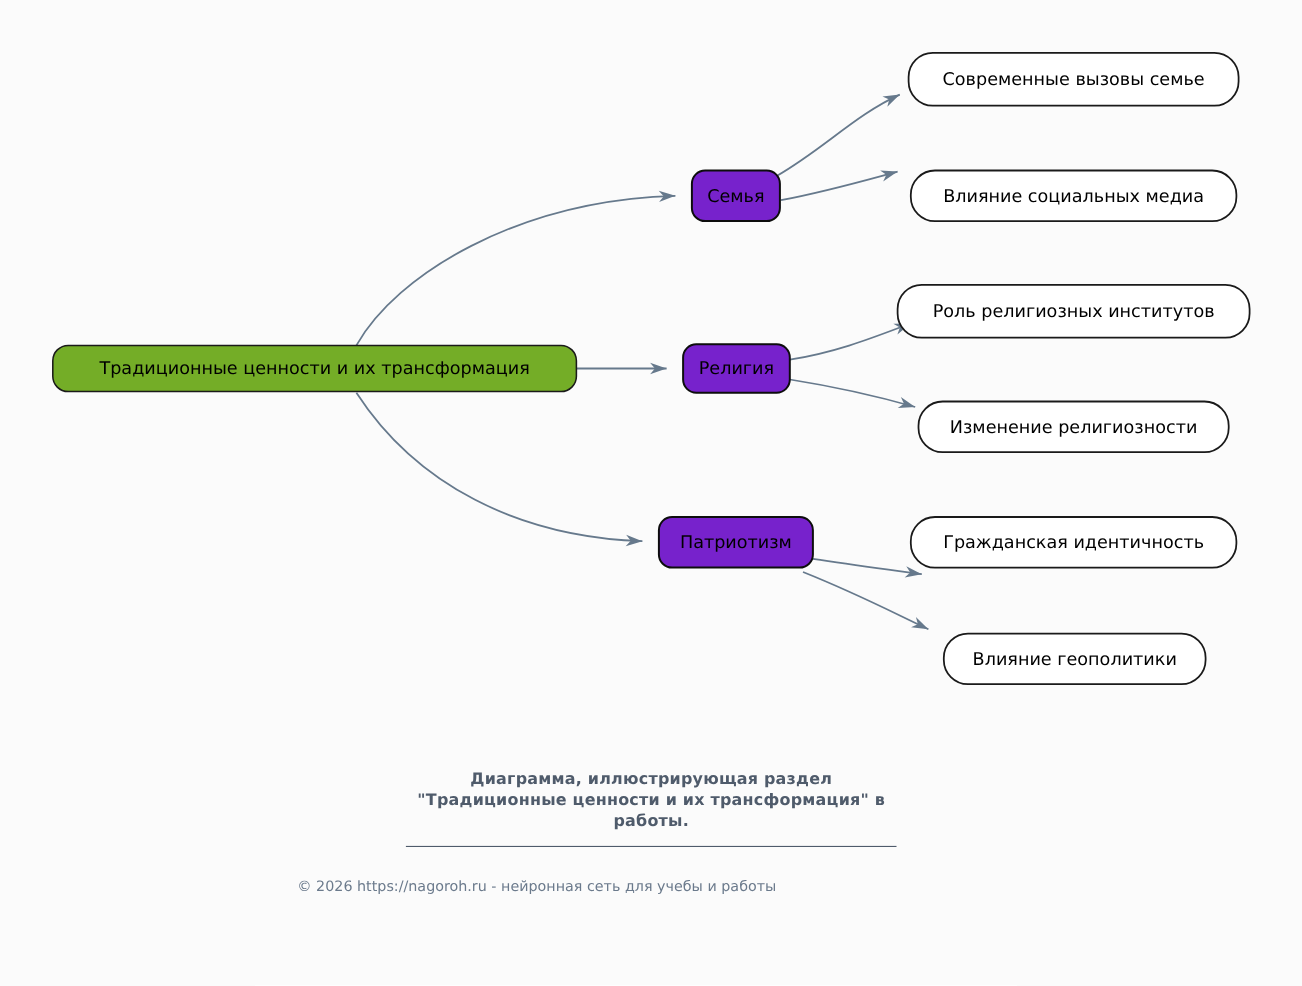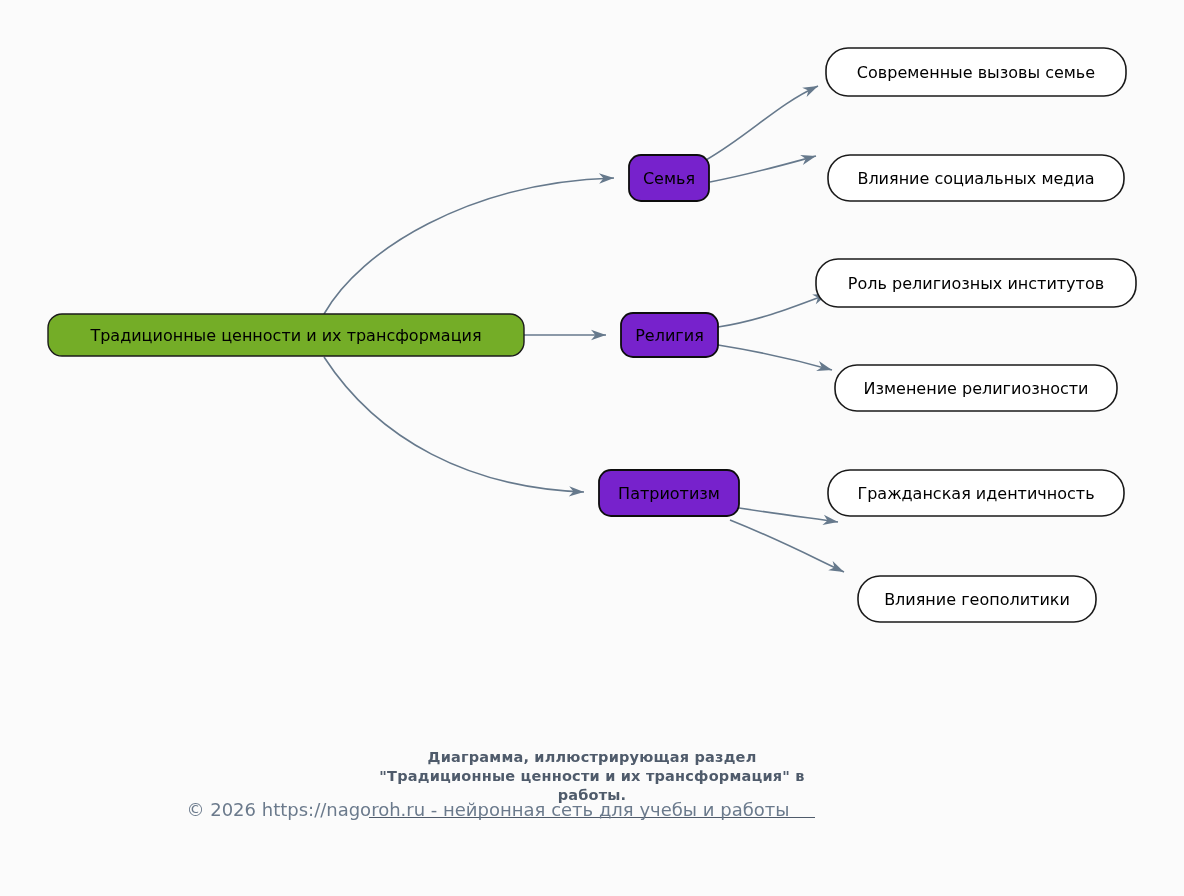--- a/index.html
+++ b/index.html
@@ -54,21 +54,20 @@
     fill: #ffffff;
     stroke: #1a1a1a;
     stroke-width: 1.6;
   }
   #caption-block {
     position: absolute;
     left: 0;
     top: 700px;
     width: 1184px;
     text-align: center;
-    margin-top: 48px;
   }
   .caption-line {
     font-family: "DejaVu Sans", sans-serif;
     font-size: 14.5px;
     font-weight: bold;
     color: #4f5b6b;
     line-height: 19px;
     letter-spacing: 0.2px;
   }
   #caption-rule {
@@ -77,21 +76,21 @@
     margin: 12px auto 0 auto;
     border-top: 1.5px solid #4f5b6b;
   }
   #footer-line {
     position: absolute;
     left: 0;
     top: 799px;
     width: 976px;
     text-align: center;
     font-family: "DejaVu Sans", sans-serif;
-    font-size: 18px;
+    font-size: 13px;
     color: #6b7a8c;
   }
 </style>
 </head>
 <body>
 
 <div id="page">
 
   <svg id="diagram-svg" viewBox="0 0 1184 896" xmlns="http://www.w3.org/2000/svg">
     <g id="edges-layer">

